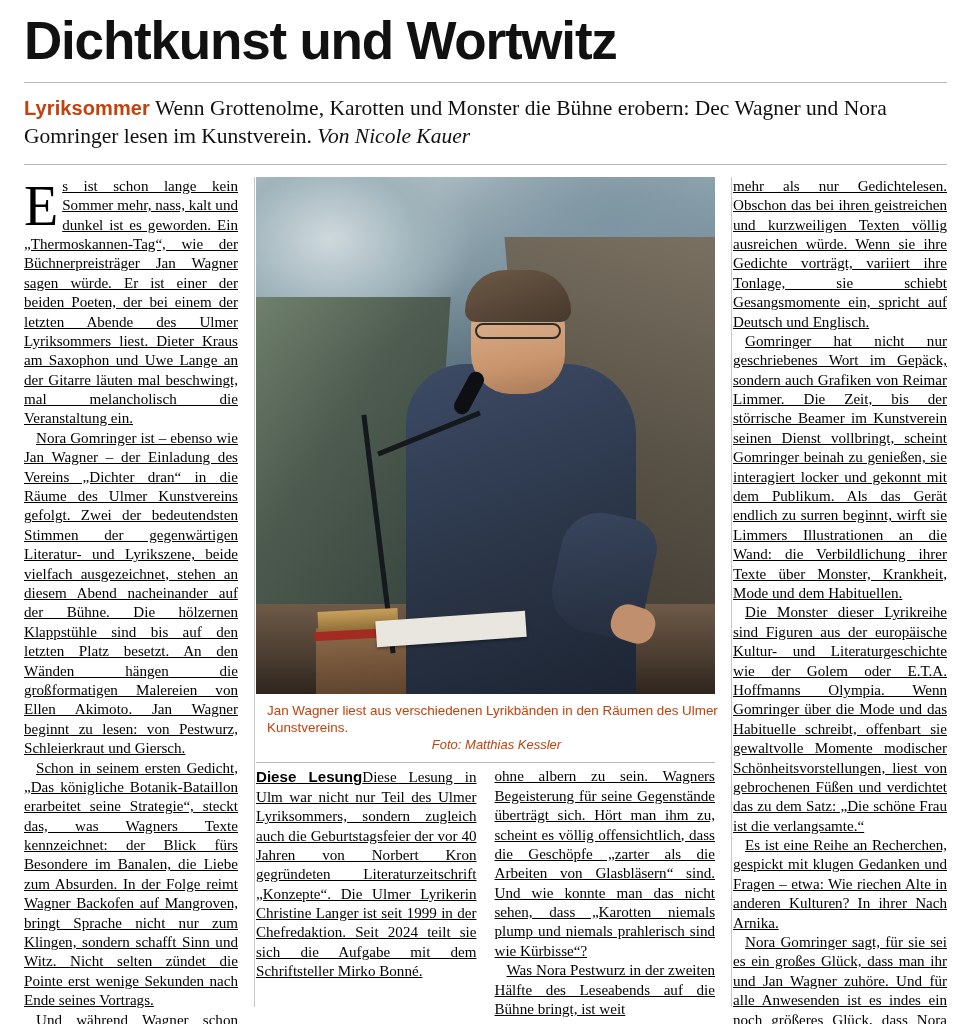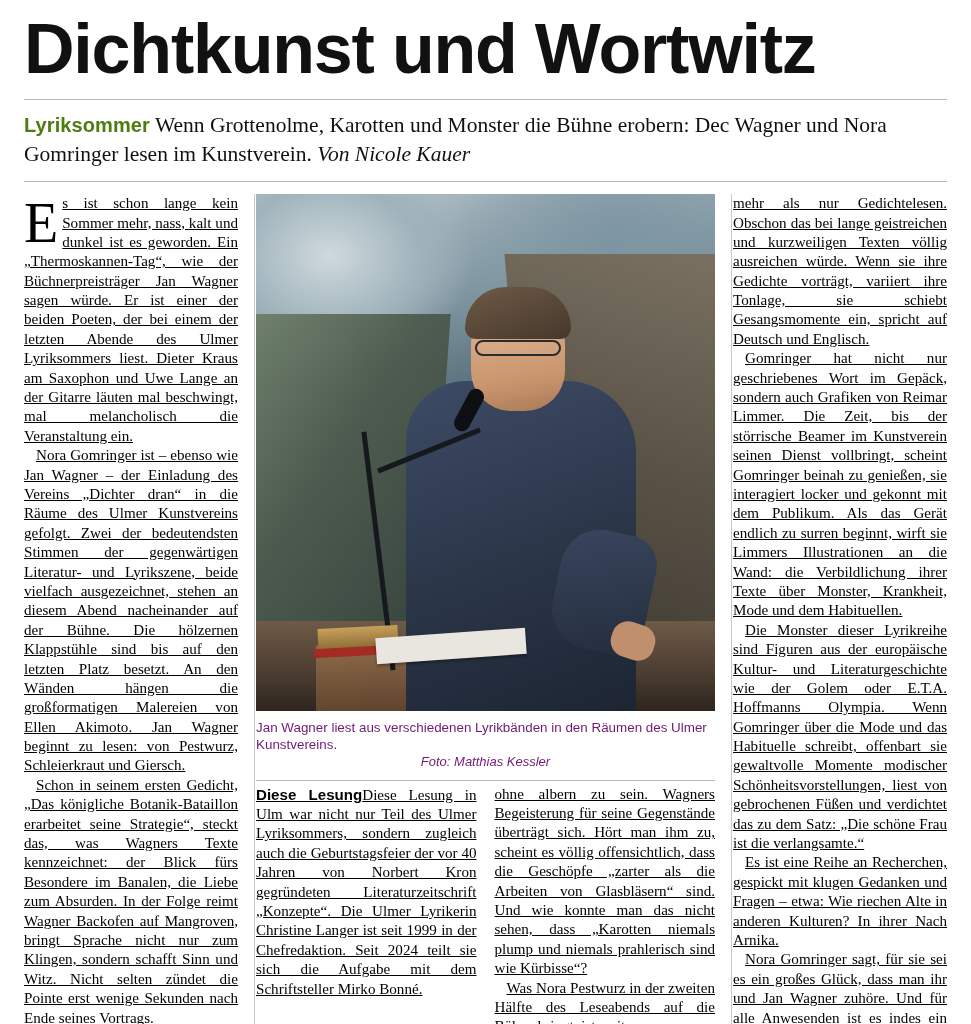--- a/index.html
+++ b/index.html
@@ -17,21 +17,21 @@
   .page {
     position: relative;
     width: 971px;
     height: 1024px;
     padding: 0;
     box-sizing: border-box;
   }
   .headline {
     font-family: "Liberation Sans", sans-serif;
     font-weight: bold;
-    font-size: 70px;
+    font-size: 53px;
     line-height: 1.02;
     letter-spacing: -1.2px;
     margin: 14px 24px 0 24px;
     color: #111111;
   }
   .rule {
     margin: 14px 24px 0 24px;
     height: 1px;
     background: #b9b9b9;
   }
@@ -39,21 +39,21 @@
     margin: 11px 24px 0 24px;
     font-family: "Liberation Serif", serif;
     font-size: 21.5px;
     line-height: 1.32;
     color: #111111;
   }
   .kicker {
     font-family: "Liberation Sans", sans-serif;
     font-weight: bold;
     font-size: 20px;
-    color: #4d7c0f;
+    color: #c2410c;
     letter-spacing: 0.1px;
   }
   .byline {
     font-style: italic;
   }
   .rule2 {
     margin: 13px 24px 0 24px;
     height: 1px;
     background: #b9b9b9;
   }
@@ -222,22 +222,23 @@
     background: #a32b22;
     transform: rotate(-3deg);
   }
 
   .caption {
     width: 459px;
     margin-top: 8px;
     font-family: "Liberation Sans", sans-serif;
     font-size: 13.4px;
     line-height: 1.27;
-    color: #701a75;
+    color: #c2410c;
     text-align: left;
+    margin-left: 11px;
   }
   .credit {
     font-style: italic;
     text-align: center;
     display: block;
     margin-top: 1px;
     font-size: 13px;
   }
   .cap-rule {
     width: 459px;
@@ -342,21 +343,21 @@
         </div>
         <div class="lcol small-col">
           <p class="first">ohne albern zu sein. Wagners Begeisterung für seine Gegenstände überträgt sich. Hört man ihm zu, scheint es völlig offensichtlich, dass die Geschöpfe „zarter als die Arbeiten von Glasbläsern“ sind. Und wie konnte man das nicht sehen, dass „Karotten niemals plump und niemals prahlerisch sind wie Kürbisse“?</p>
           <p>Was Nora Pestwurz in der zweiten Hälfte des Leseabends auf die Bühne bringt, ist weit</p>
         </div>
       </div>
 
     </div>
 
     <div class="col right">
-      <p class="first">mehr als nur Gedichtelesen. Obschon das bei lange geistreichen und kurzweiligen Texten völlig ausreichen würde. Wenn sie ihre Gedichte vorträgt, variiert ihre Tonlage, sie schiebt Gesangsmomente ein, spricht auf Deutsch und Englisch.</p>
+      <p class="first">mehr als nur Gedichtelesen. Obschon das bei ihren geistreichen und kurzweiligen Texten völlig ausreichen würde. Wenn sie ihre Gedichte vorträgt, variiert ihre Tonlage, sie schiebt Gesangsmomente ein, spricht auf Deutsch und Englisch.</p>
       <p>Gomringer hat nicht nur geschriebenes Wort im Gepäck, sondern auch Grafiken von Reimar Limmer. Die Zeit, bis der störrische Beamer im Kunstverein seinen Dienst vollbringt, scheint Gomringer beinah zu genießen, sie interagiert locker und gekonnt mit dem Publikum. Als das Gerät endlich zu surren beginnt, wirft sie Limmers Illustrationen an die Wand: die Verbildlichung ihrer Texte über Monster, Krankheit, Mode und dem Habituellen.</p>
       <p>Die Monster dieser Lyrikreihe sind Figuren aus der europäische Kultur- und Literaturgeschichte wie der Golem oder E.T.A. Hoffmanns Olympia. Wenn Gomringer über die Mode und das Habituelle schreibt, offenbart sie gewaltvolle Momente modischer Schönheitsvorstellungen, liest von gebrochenen Füßen und verdichtet das zu dem Satz: „Die schöne Frau ist die verlangsamte.“</p>
       <p>Es ist eine Reihe an Recherchen, gespickt mit klugen Gedanken und Fragen – etwa: Wie riechen Alte in anderen Kulturen? In ihrer Nach Arnika.</p>
       <p>Nora Gomringer sagt, für sie sei es ein großes Glück, dass man ihr und Jan Wagner zuhöre. Und für alle Anwesenden ist es indes ein noch größeres Glück, dass Nora Gomringer und Jan Wagner an diesem Abend in Ulm vorlesen.</p>
     </div>
 
   </div>
 </div>
 
 </body></html>

